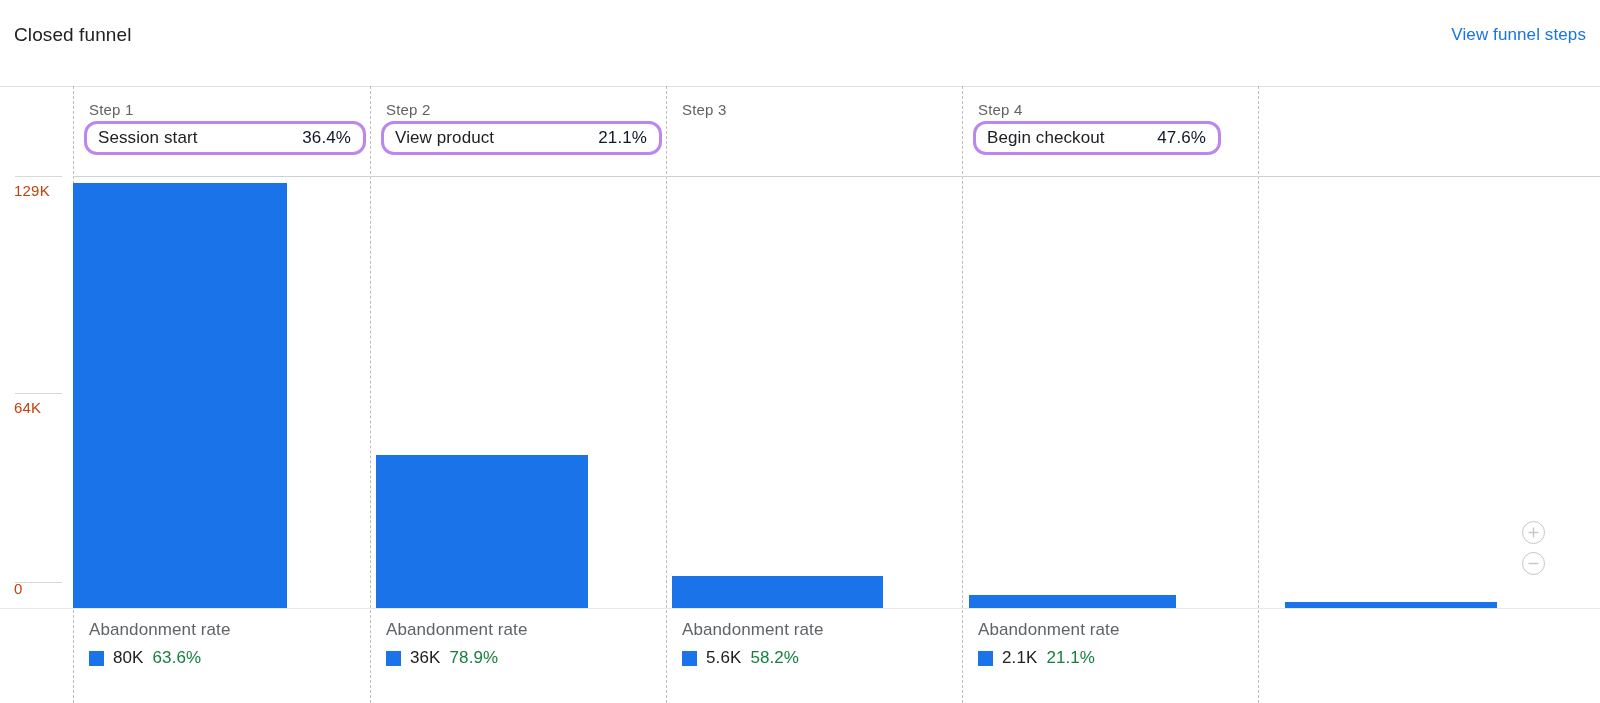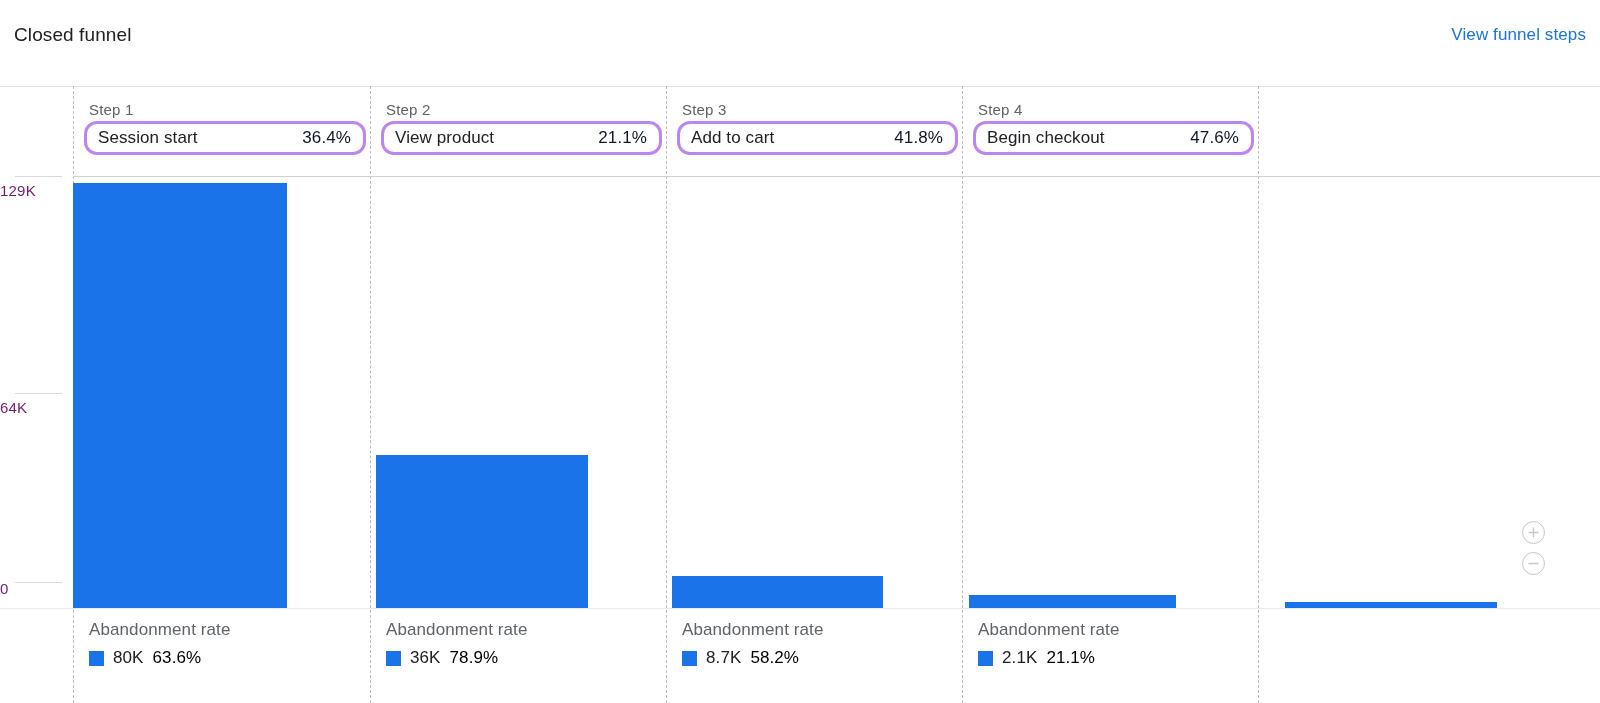--- a/index.html
+++ b/index.html
@@ -72,40 +72,40 @@
     white-space:nowrap;
   }
   .step-rate{
     position:absolute;right:12px;font-size:17px;color:#0f172a;letter-spacing:.1px;
     white-space:nowrap;
   }
 
   
   .ytick-line{position:absolute;height:1px;background:#d9d9d9;left:15px;width:47px;}
   .ytick-label{
-    position:absolute;left:0;font-size:15px;color:#701a75;letter-spacing:.2px;
+    position:absolute;left:14px;font-size:15px;color:#c2410c;letter-spacing:.2px;
   }
 
   
   .bar{position:absolute;background:#1a73e8;}
 
   
   .foot-cell{position:absolute;top:523px;height:94px;}
   .foot-title{
     position:absolute;left:16px;top:11px;
     font-size:17px;color:#5f6368;letter-spacing:.1px;white-space:nowrap;
   }
   .foot-row{
     position:absolute;left:16px;top:39px;display:flex;align-items:center;gap:9px;
     white-space:nowrap;
     justify-content:space-between;
   }
   .swatch{width:15px;height:15px;background:#1a73e8;display:inline-block;}
   .foot-val{font-size:17px;color:#202124;letter-spacing:.1px;}
-  .foot-pct{font-size:17px;color:#000000;letter-spacing:.1px;}
+  .foot-pct{font-size:17px;color:#15803d;letter-spacing:.1px;}
 
   
   .zoom-btn{
     position:absolute;width:23px;height:23px;border-radius:50%;
     border:1px solid #c4c7c5;box-sizing:border-box;cursor:pointer;background:transparent;
   }
   .zoom-btn svg{display:block;}
 </style>
 </head>
 <body>
@@ -139,29 +139,25 @@
     <div class="step-cell" style="left:370px;width:296px;">
       <div class="step-index">Step 2</div>
       <div class="step-box" style="width:281px;">
         <span class="step-name">View product</span>
         <span class="step-rate">21.1%</span>
       </div>
     </div>
 
     <div class="step-cell" style="left:666px;width:296px;">
       <div class="step-index">Step 3</div>
-      <div class="step-box" style="width:281px;">
-        <span class="step-name">Add to cart</span>
-        <span class="step-rate">41.8%</span>
-      </div>
     </div>
 
     <div class="step-cell" style="left:962px;width:296px;">
       <div class="step-index">Step 4</div>
-      <div class="step-box" style="width:281px;">
+      <div class="step-box" style="width:248px;">
         <span class="step-name">Begin checkout</span>
         <span class="step-rate">47.6%</span>
       </div>
     </div>
 
 
     <div class="ytick-line" style="top:90px;"></div>
     <div class="ytick-label" style="top:96px;">129K</div>
 
     <div class="ytick-line" style="top:307px;"></div>
@@ -207,21 +203,21 @@
         <span class="swatch"></span>
         <span class="foot-val">36K</span>
         <span class="foot-pct">78.9%</span>
       </div>
     </div>
 
     <div class="foot-cell" style="left:666px;width:296px;">
       <div class="foot-title">Abandonment rate</div>
       <div class="foot-row">
         <span class="swatch"></span>
-        <span class="foot-val">8.7K</span>
+        <span class="foot-val">5.6K</span>
         <span class="foot-pct">58.2%</span>
       </div>
     </div>
 
     <div class="foot-cell" style="left:962px;width:296px;">
       <div class="foot-title">Abandonment rate</div>
       <div class="foot-row">
         <span class="swatch"></span>
         <span class="foot-val">2.1K</span>
         <span class="foot-pct">21.1%</span>

